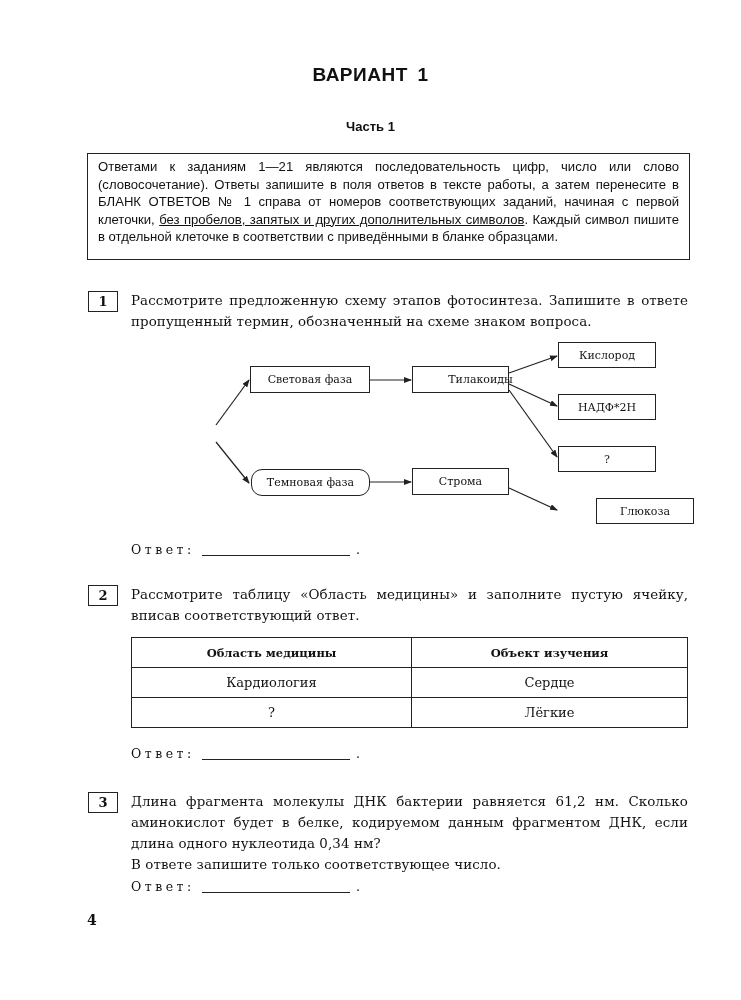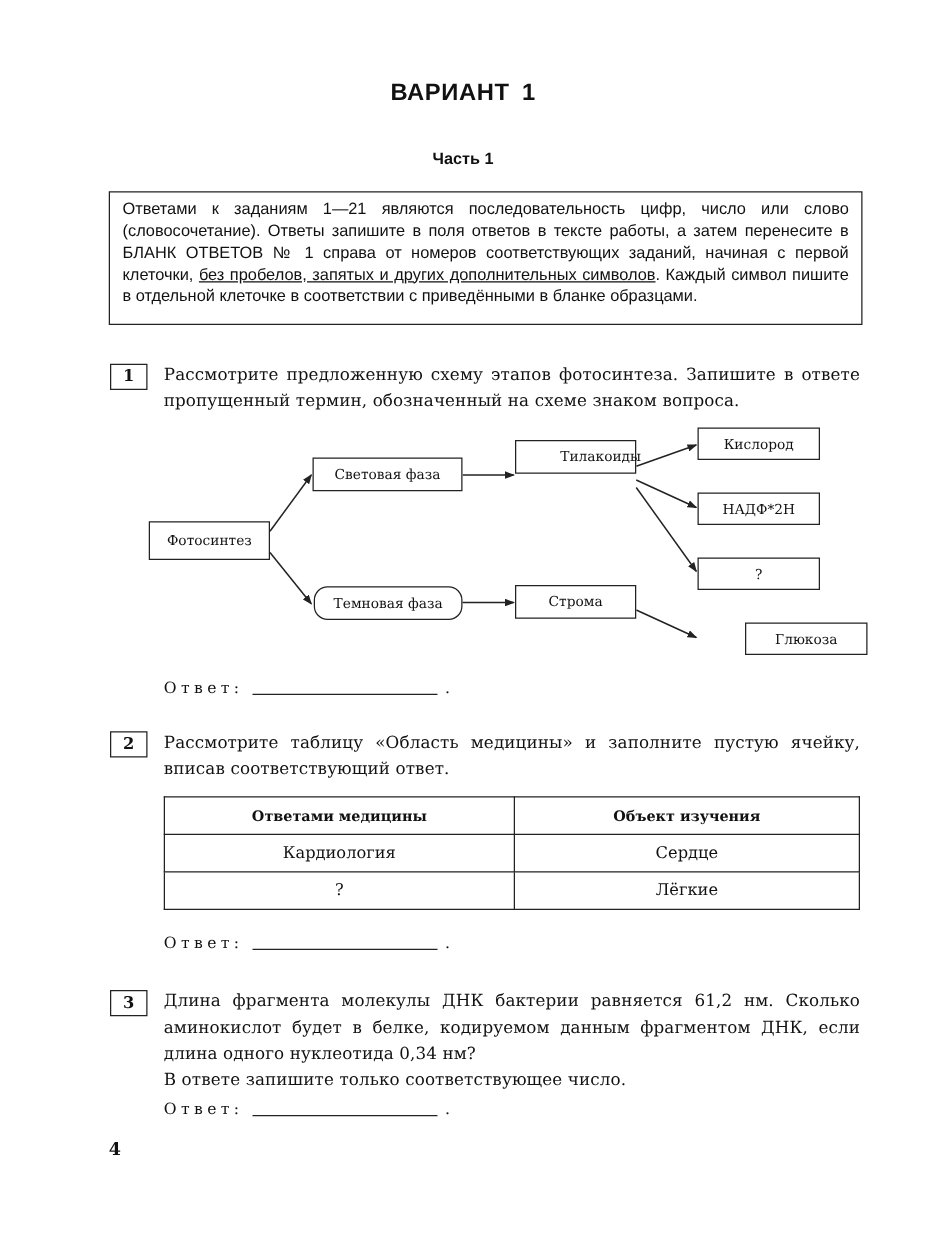--- a/index.html
+++ b/index.html
@@ -53,24 +53,23 @@
       <line x1="216" y1="425" x2="249" y2="380" marker-end="url(#ah)"></line>
       <line x1="216" y1="442" x2="249" y2="483" marker-end="url(#ah)"></line>
       <line x1="370" y1="380" x2="411" y2="380" marker-end="url(#ah)"></line>
       <line x1="370" y1="482" x2="411" y2="482" marker-end="url(#ah)"></line>
       <line x1="509" y1="373" x2="557" y2="356" marker-end="url(#ah)"></line>
       <line x1="509" y1="384" x2="557" y2="406" marker-end="url(#ah)"></line>
       <line x1="509" y1="390" x2="557" y2="457" marker-end="url(#ah)"></line>
       <line x1="509" y1="488" x2="557" y2="510" marker-end="url(#ah)"></line>
     </g>
   </svg>
-  <div class="node serif" style="left:119px; top:417px; width:97px; height:31px;">Фотосинтез</div>
   <div class="node serif" style="left:250px; top:366px; width:120px; height:27px;">Световая фаза</div>
   <div class="node serif" style="left:251px; top:469px; width:119px; height:27px;border-radius:11px;">Темновая фаза</div>
-  <div class="node serif" style="left:412px; top:352px; width:97px; height:27px;padding-left:40px;">Тилакоиды</div>
+  <div class="node serif" style="left:412px; top:366px; width:97px; height:27px;padding-left:40px;">Тилакоиды</div>
   <div class="node serif" style="left:412px; top:468px; width:97px; height:27px;">Строма</div>
   <div class="node serif" style="left:558px; top:342px; width:98px; height:26px;">Кислород</div>
   <div class="node serif" style="left:558px; top:394px; width:98px; height:26px;">НАДФ*2Н</div>
   <div class="node serif" style="left:558px; top:446px; width:98px; height:26px;">?</div>
   <div class="node serif" style="left:558px; top:498px; width:98px; height:26px;margin-left:38px;">Глюкоза</div>
 </div>
 
 <div class="abs serif answer" style="top:542px;">
   <span>Ответ:</span>
   <span class="line"></span>
@@ -80,21 +79,21 @@
 <div class="abs serif task-num" style="left:88px; top:585px;">2</div>
 <div class="abs serif task-text" style="top:584px;">Рассмотрите таблицу «Область медицины» и заполните пустую ячейку, вписав соответствующий ответ.</div>
 
 <table class="med serif">
   <colgroup>
       <col class="c1">
       <col>
     </colgroup>
   <thead>
     <tr>
-      <th>Ответами медицины</th>
+      <th>Область медицины</th>
       <th>Объект изучения</th>
     </tr>
   </thead>
   <tbody>
     <tr>
       <td>Кардиология</td>
       <td>Сердце</td>
     </tr>
     <tr>
       <td>?</td>

